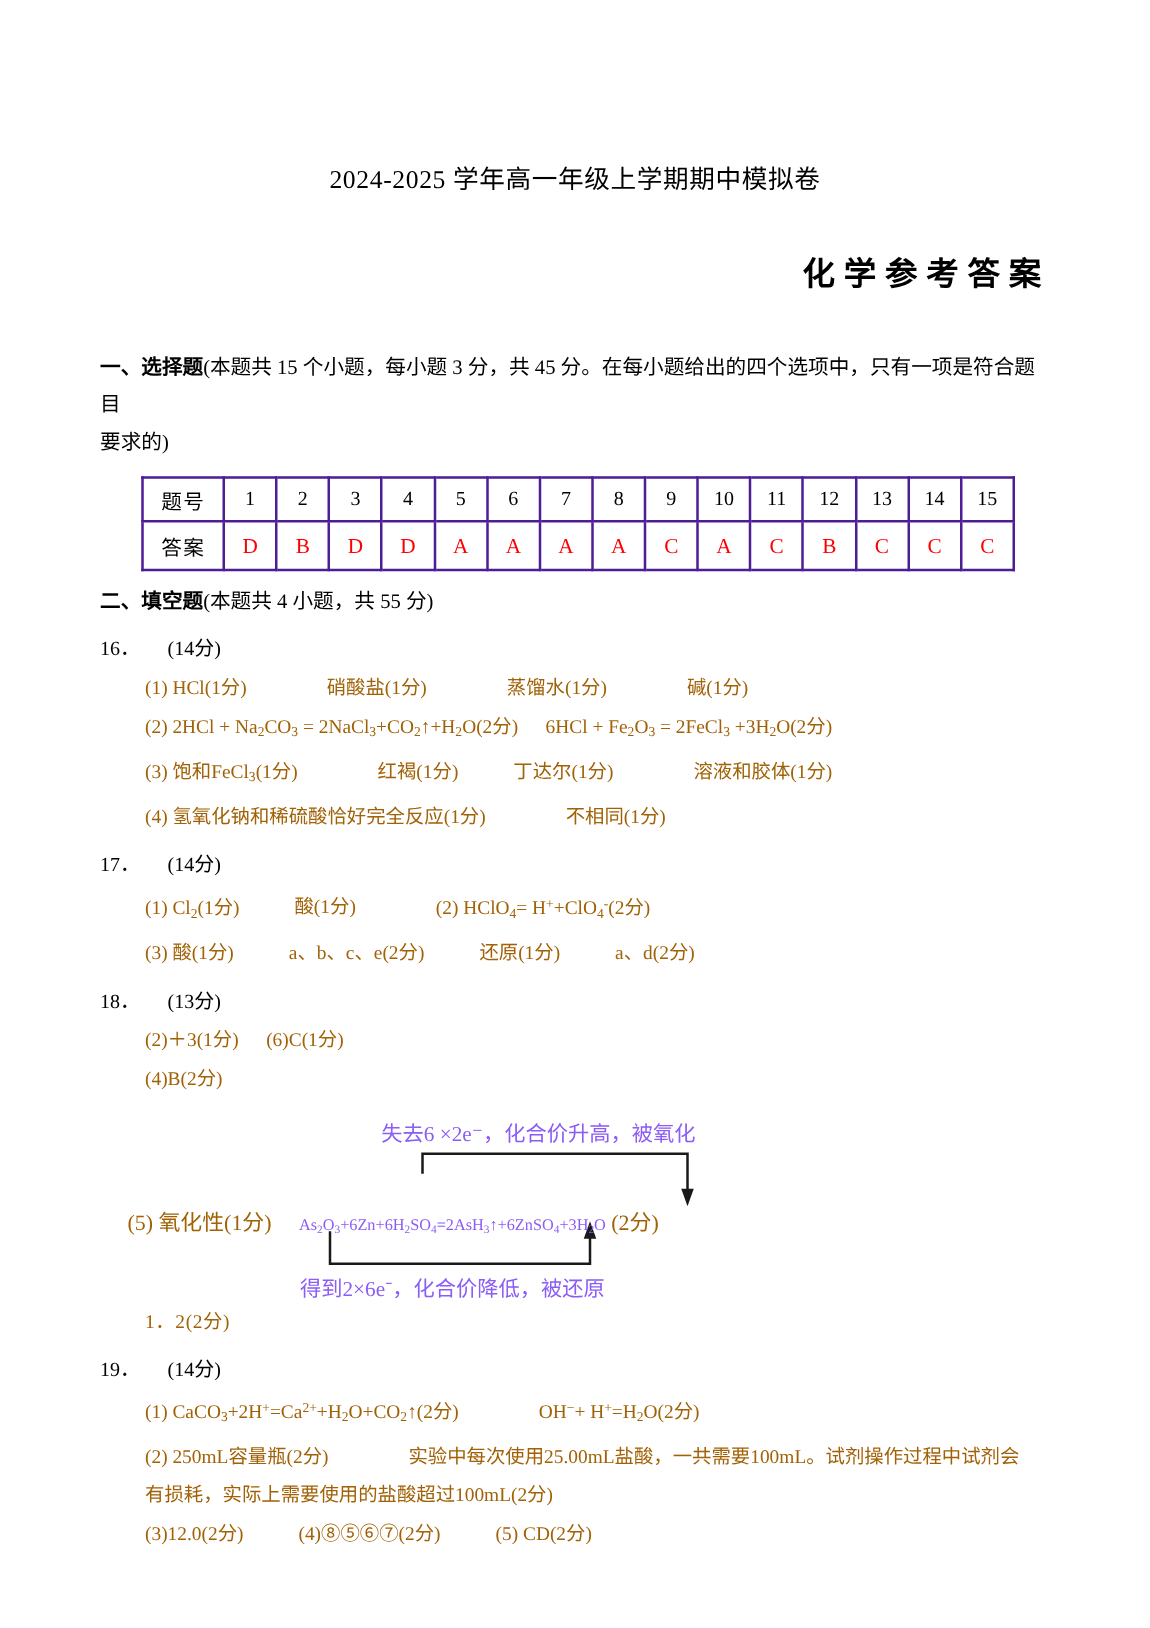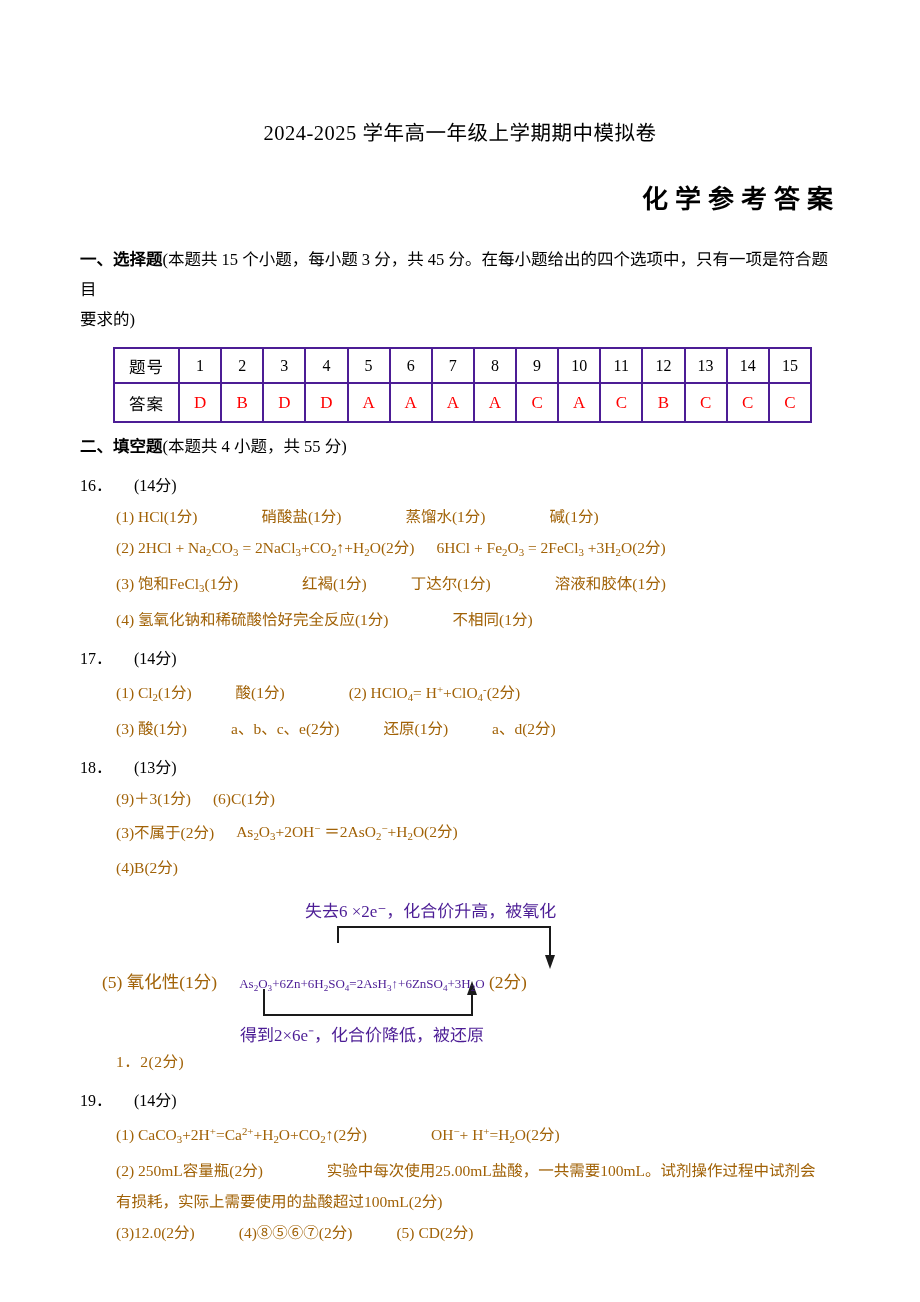--- a/index.html
+++ b/index.html
@@ -21,39 +21,39 @@
     width: 920px;
     height: 1302px;
     box-sizing: border-box;
     padding: 0 80px;
   }
   
   .doc-title {
     text-align: center;
     font-size: 20.5px;
     letter-spacing: 0.5px;
-    margin: 8px;
+    margin: 18px;
     padding-top: 108px;
     font-weight: normal;
     font-family: "Liberation Serif", "DejaVu Serif", serif;
   }
   .doc-subtitle {
     text-align: right;
     font-size: 26px;
     font-weight: bold;
     letter-spacing: 7px;
     margin: 0;
     padding-top: 24px;
     font-family: "DejaVu Serif", "Liberation Serif", serif;
   }
   
   .section-head {
     font-size: 16.5px;
     line-height: 30px;
-    margin-top: 30px;
+    margin-top: 44px;
   }
   .section-head .strong {
     font-weight: bold;
   }
   .section-head.s2 {
     margin-top: 9px;
   }
   
   .ans-table-wrap {
     margin-top: 12px;
@@ -90,21 +90,21 @@
     font-size: 16px;
     line-height: 31px;
     margin-top: 8px;
   }
   .line {
     font-size: 15.5px;
     line-height: 31px;
     white-space: nowrap;
   }
   .red { color: #a16207; }
-  .black { color: #4c1d95; }
+  .black { color: #8b5cf6; }
   .indent2 { padding-left: 36px; }
   .gap-sm { display: inline-block; width: 22px; }
   .gap-md { display: inline-block; width: 44px; }
   .gap-lg { display: inline-block; width: 64px; }
   sub { font-size: 0.70em; vertical-align: -0.28em; }
   sup { font-size: 0.70em; vertical-align: 0.42em; }
   
   .redox {
     position: relative;
     margin-top: 14px;
@@ -232,24 +232,21 @@
     <span>(1) Cl<sub>2</sub>(1分)</span><span class="gap-md"></span><span>酸(1分)</span><span class="gap-lg"></span><span>(2) HClO<sub>4</sub>= H<sup>+</sup>+ClO<sub>4</sub><sup>-</sup>(2分)</span>
   </div>
   <div class="line red indent2">
     <span>(3)  酸(1分)</span><span class="gap-md"></span><span>a、b、c、e(2分)</span><span class="gap-md"></span><span>还原(1分)</span><span class="gap-md"></span><span>a、d(2分)</span>
   </div>
 
   <div class="q-no">
     <span>18．</span><span class="gap-sm"></span><span>(13分)</span>
   </div>
   <div class="line red indent2">
-    <span>(9)＋3(1分)</span><span class="gap-sm"></span><span>(6)C(1分)</span>
-  </div>
-  <div class="line red indent2">
-    <span>(3)不属于(2分)</span><span class="gap-sm"></span><span>As<sub>2</sub>O<sub>3</sub>+2OH<sup>−</sup> ＝2AsO<sub>2</sub><sup>−</sup>+H<sub>2</sub>O(2分)</span>
+    <span>(2)＋3(1分)</span><span class="gap-sm"></span><span>(6)C(1分)</span>
   </div>
   <div class="line red indent2">
     <span>(4)B(2分)</span>
   </div>
 
   <div class="redox">
     <div class="redox-top-label black">失去6 ×2e⁻，化合价升高，被氧化</div>
     <svg class="brackets" viewBox="0 0 760 150">
 
       <path d="M 258 46 L 258 30 L 470 30 L 470 62" fill="none" stroke="#1a1a1a" stroke-width="2"></path>

